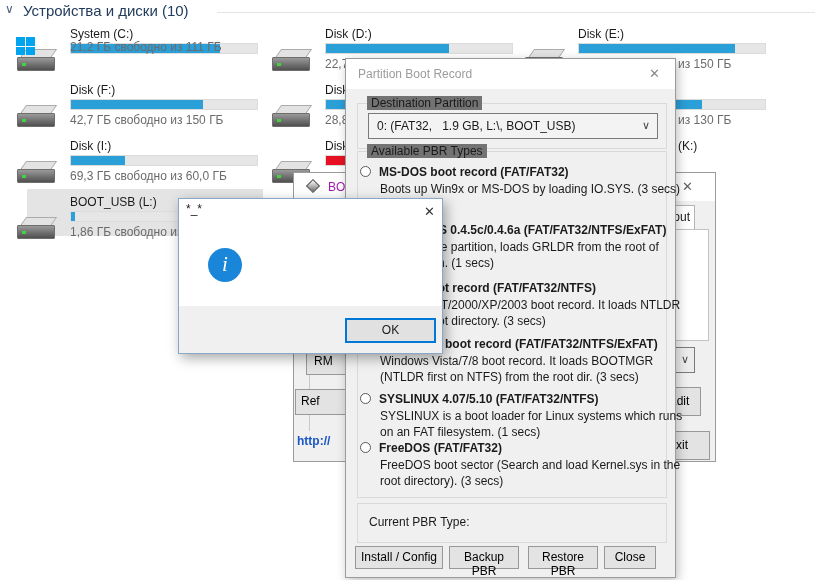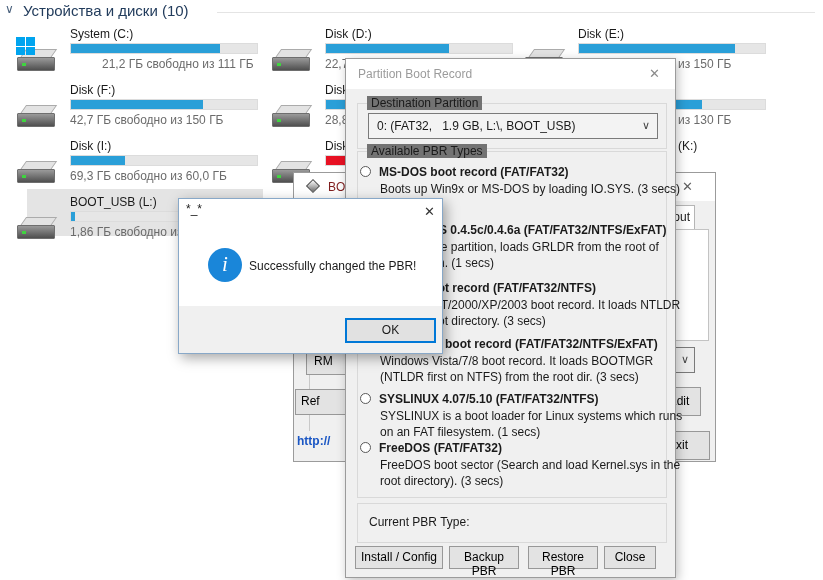--- a/index.html
+++ b/index.html
@@ -85,21 +85,21 @@
       <div class="abs winlogo" style="left: 16px; top: 37px;">
         <div style="left:0;top:0;"></div>
         <div style="left:10px;top:0;"></div>
         <div style="left:0;top:9.5px;"></div>
         <div style="left:10px;top:9.5px;"></div>
       </div>
       <div class="abs drv-name nowrap" style="left: 70px; top: 27px;">System (C:)</div>
       <div class="abs bar" style="left: 70px; top: 43px;">
         <div class="bar-fill" style="width: 80%; background: rgb(42, 159, 216);"></div>
       </div>
-      <div class="abs drv-sub nowrap" style="left: 70px; top: 57px; margin-left: 32px;">21,2 ГБ свободно из 111 ГБ</div>
+      <div class="abs drv-sub nowrap" style="left: 70px; top: 40px;">21,2 ГБ свободно из 111 ГБ</div>
       <div class="abs dicon" style="left: 272px; top: 48px;">
         <div class="dtop"></div>
         <div class="dfront"></div>
         <div class="dled"></div>
       </div>
       <div class="abs drv-name nowrap" style="left: 325px; top: 27px;">Disk (D:)</div>
       <div class="abs bar" style="left: 325px; top: 43px;">
         <div class="bar-fill" style="width: 66%; background: rgb(42, 159, 216);"></div>
       </div>
       <div class="abs drv-sub nowrap" style="left: 325px; top: 57px;">22,7</div>
@@ -172,21 +172,21 @@
       <div class="abs drv-name nowrap" style="left: 70px; top: 195px;">BOOT_USB (L:)</div>
       <div class="abs bar" style="left: 70px; top: 211px;">
         <div class="bar-fill" style="width: 2%; background: rgb(42, 159, 216);"></div>
       </div>
       <div class="abs drv-sub nowrap" style="left: 70px; top: 225px;">1,86 ГБ свободно из</div>
     </div>
 
   <div id="bootice" class="abs win">
     <div class="titlebar"></div>
     <div class="abs diamond" style="left:14px;top:8px;"></div>
-    <span class="abs nowrap" style="left:34px;top:7px;color:#7f1d1d;">BO</span>
+    <span class="abs nowrap" style="left:34px;top:7px;color:#a21caf;">BO</span>
     <span class="abs close-x" style="left:388px;top:6px;">✕</span>
     <div class="abs" style="left:367px;top:32px;width:34px;height:24px;background:#fff;border:1px solid #b5b5b5;border-bottom:none;text-align:right;padding:4px 4px 0 0;">
       <span>out</span>
     </div>
     <div class="abs" style="left:337px;top:56px;width:78px;height:112px;background:#fff;border:1px solid #c3c3c3;"></div>
     <div class="abs vline" style="left:15px;top:173px;height:85px;"></div>
     <div class="btn" style="left:12px;top:176px;width:48px;height:26px;text-align:left;padding-left:7px;">
       <span>RM</span>
     </div>
     <div class="btn" style="left:1px;top:216px;width:52px;height:26px;text-align:left;padding-left:5px;">
@@ -255,20 +255,19 @@
     <div class="btn" style="left:9px;top:487px;width:88px;height:23px;"><span style="top:3px;">Install / Config</span></div>
     <div class="btn" style="left:103px;top:487px;width:70px;height:23px;"><span style="top:3px;">Backup PBR</span></div>
     <div class="btn" style="left:182px;top:487px;width:70px;height:23px;"><span style="top:3px;">Restore PBR</span></div>
     <div class="btn" style="left:258px;top:487px;width:52px;height:23px;"><span style="top:3px;">Close</span></div>
   </div>
 
   <div id="msgbox" class="abs">
     <span class="abs nowrap" style="left:7px;top:3px;color:#222;">*_*</span>
     <span class="abs close-x" style="left:245px;top:5px;color:#333;">✕</span>
     <div class="abs" id="info-icon">i</div>
-    <span class="abs nowrap" style="left:70px;top:60px;color:#1a1a1a;">Successfully changed the PBR!</span>
     <div id="msg-footer"></div>
     <div class="abs" id="msg-ok">
       <span style="position:relative;top:3px;">OK</span>
     </div>
   </div>
 
 </div>
 
 </body></html>

